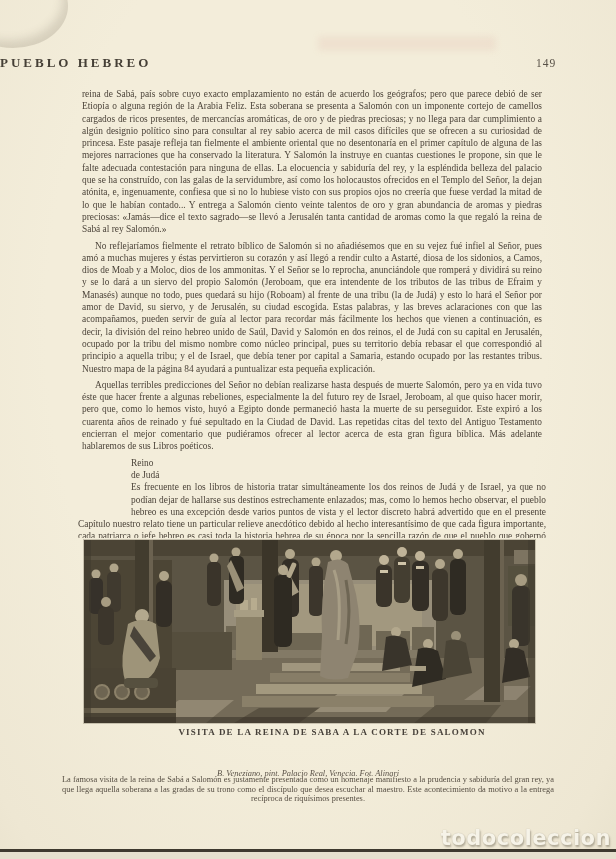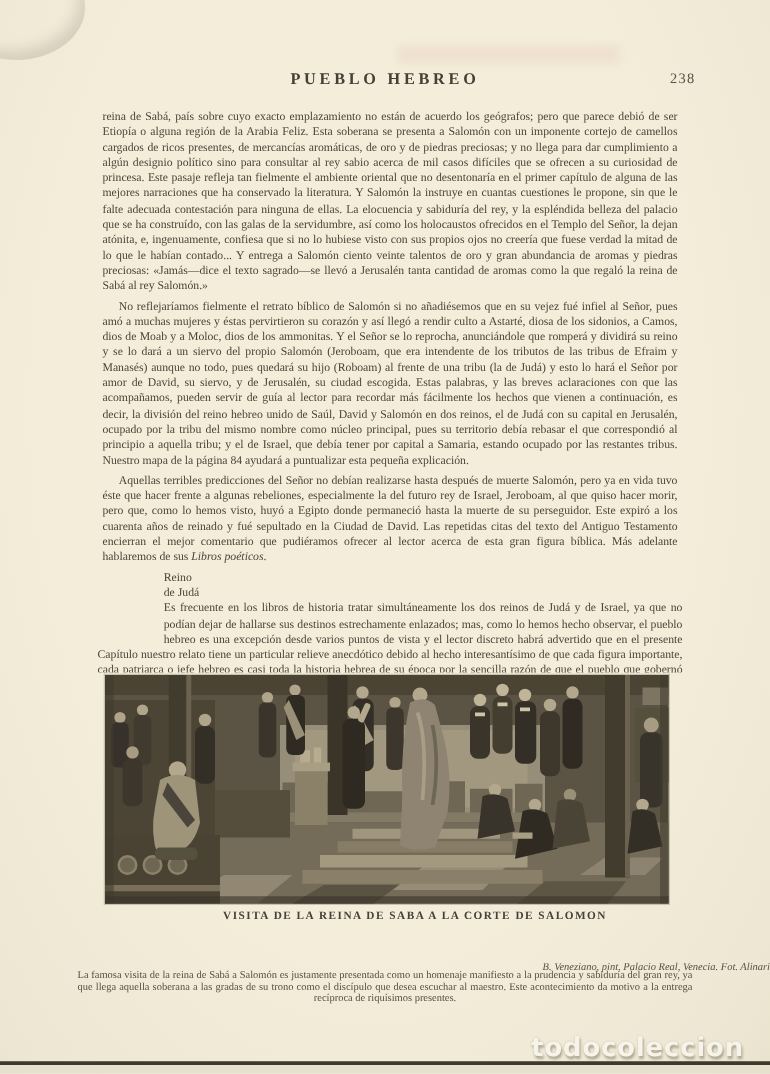--- a/index.html
+++ b/index.html
@@ -7,57 +7,57 @@
     width:616px;height:859px;position:relative;overflow:hidden;
     background:radial-gradient(ellipse at 48% 38%, #f3edda 55%, #eee7d3 90%, #e9e2cd 100%);
     font-family:"Liberation Serif", serif;
     color:#4c443a;
   }
   .corner-shade{position:absolute;top:-36px;left:-42px;width:110px;height:84px;border-radius:50%;
     box-shadow:inset -5px -7px 10px rgba(95,85,65,.18);}
   .ink-ghost{position:absolute;top:36px;left:318px;width:178px;height:15px;border-radius:3px;
     background:rgba(202,128,118,.10);filter:blur(3px);}
   
-  .header-title{position:absolute;top:55px;left:0;width:100%;text-align:center;
+  .header-title{position:absolute;top:55px;left:0;width:100%;
     font-weight:bold;font-size:13px;letter-spacing:3px;color:#453f36;}
   .page-number{position:absolute;top:57px;left:536px;font-size:11.5px;letter-spacing:1px;color:#575046;}
   
   .body-text{position:absolute;top:84px;left:78px;width:468px;height:454px;overflow:hidden;
     font-size:9.4px;line-height:12.3px;text-align:justify;color:#4c443a;}
   .body-text p{margin:4px;text-indent:13px;}
   .body-text p.first{text-indent:0;}
   .note-float{float:left;width:75px;height:34px;margin-left:-26px;margin-top:26px;
     font-weight:bold;font-size:9.3px;line-height:12.3px;color:#46403a;text-indent:0;}
-  .it{font-style:italic;}
+  .it{}
   
   .figure{position:absolute;top:540px;left:84px;width:451px;height:183px;
     box-shadow:0 0 0 1px rgba(70,62,45,.25);}
   .figure svg{display:block;}
   
   .caption-title{position:absolute;top:727px;left:0;width:100%;text-align:center;
     font-weight:bold;font-size:9px;letter-spacing:1.2px;color:#47413a;padding-left:24px;}
   .caption-text{position:absolute;top:739px;left:62px;width:492px;
     font-size:8.4px;line-height:9.7px;text-align:justify;text-align-last:center;color:#564e43;margin-top:36px;}
-  .caption-credit{position:absolute;top:769px;left:0;width:100%;text-align:right;
+  .caption-credit{position:absolute;top:769px;left:0;width:100%;text-align:center;
     font-style:italic;font-size:8.4px;color:#5a5248;}
   
   .bottom-edge{position:absolute;top:849px;left:0;width:616px;height:3px;background:#3e392e;}
   .below-edge{position:absolute;top:852px;left:0;width:616px;height:7px;background:#e6e0cd;}
-  .watermark{position:absolute;top:826px;right:21px;
+  .watermark{position:absolute;top:826px;right:5px;
     font-family:"DejaVu Sans", sans-serif;font-weight:bold;font-size:21px;letter-spacing:.5px;
     color:#f6f3e8;text-shadow:0 0 1px #b5ae9b, 1px 2px 2px rgba(95,88,72,.45);text-align:center;}
 </style>
 </head>
 <body>
 
 <div class="corner-shade"></div>
 <div class="ink-ghost"></div>
 
 <div class="header-title">PUEBLO HEBREO</div>
-<div class="page-number">238</div>
+<div class="page-number">149</div>
 
 <div class="body-text">
   <p class="first"><span>reina de Sabá, país sobre cuyo exacto emplazamiento no están de acuerdo los geógrafos; pero que parece debió de ser Etiopía o alguna región de la Arabia Feliz. Esta soberana se presenta a Salomón con un imponente cortejo de camellos cargados de ricos presentes, de mercancías aromáticas, de oro y de piedras preciosas; y no llega para dar cumplimiento a algún designio político sino para consultar al rey sabio acerca de mil casos difíciles que se ofrecen a su curiosidad de princesa. Este pasaje refleja tan fielmente el ambiente oriental que no desentonaría en el primer capítulo de alguna de las mejores narraciones que ha conservado la literatura. Y Salomón la instruye en cuantas cuestiones le propone, sin que le falte adecuada contestación para ninguna de ellas. La elocuencia y sabiduría del rey, y la espléndida belleza del palacio que se ha construído, con las galas de la servidumbre, así como los holocaustos ofrecidos en el Templo del Señor, la dejan atónita, e, ingenuamente, confiesa que si no lo hubiese visto con sus propios ojos no creería que fuese verdad la mitad de lo que le habían contado... Y entrega a Salomón ciento veinte talentos de oro y gran abundancia de aromas y piedras preciosas: «Jamás—dice el texto sagrado—se llevó a Jerusalén tanta cantidad de aromas como la que regaló la reina de Sabá al rey Salomón.»</span></p>
   <p><span>No reflejaríamos fielmente el retrato bíblico de Salomón si no añadiésemos que en su vejez fué infiel al Señor, pues amó a muchas mujeres y éstas pervirtieron su corazón y así llegó a rendir culto a Astarté, diosa de los sidonios, a Camos, dios de Moab y a Moloc, dios de los ammonitas. Y el Señor se lo reprocha, anunciándole que romperá y dividirá su reino y se lo dará a un siervo del propio Salomón (Jeroboam, que era intendente de los tributos de las tribus de Efraim y Manasés) aunque no todo, pues quedará su hijo (Roboam) al frente de una tribu (la de Judá) y esto lo hará el Señor por amor de David, su siervo, y de Jerusalén, su ciudad escogida. Estas palabras, y las breves aclaraciones con que las acompañamos, pueden servir de guía al lector para recordar más fácilmente los hechos que vienen a continuación, es decir, la división del reino hebreo unido de Saúl, David y Salomón en dos reinos, el de Judá con su capital en Jerusalén, ocupado por la tribu del mismo nombre como núcleo principal, pues su territorio debía rebasar el que correspondió al principio a aquella tribu; y el de Israel, que debía tener por capital a Samaria, estando ocupado por las restantes tribus. Nuestro mapa de la página 84 ayudará a puntualizar esta pequeña explicación.</span></p>
   <p><span>Aquellas terribles predicciones del Señor no debían realizarse hasta después de muerte Salomón, pero ya en vida tuvo éste que hacer frente a algunas rebeliones, especialmente la del futuro rey de Israel, Jeroboam, al que quiso hacer morir, pero que, como lo hemos visto, huyó a Egipto donde permaneció hasta la muerte de su perseguidor. Este expiró a los cuarenta años de reinado y fué sepultado en la Ciudad de David. Las repetidas citas del texto del Antiguo Testamento encierran el mejor comentario que pudiéramos ofrecer al lector acerca de esta gran figura bíblica. Más adelante hablaremos de sus </span><span class="it">Libros poéticos</span><span>.</span></p>
   <p>
       <span class="note-float"></span>
     </p><div>Reino</div><div>de Judá</div><span>Es frecuente en los libros de historia tratar simultáneamente los dos reinos de Judá y de Israel, ya que no podían dejar de hallarse sus destinos estrechamente enlazados; mas, como lo hemos hecho observar, el pueblo hebreo es una excepción desde varios puntos de vista y el lector discreto habrá advertido que en el presente Capítulo nuestro relato tiene un particular relieve anecdótico debido al hecho interesantísimo de que cada figura importante, cada patriarca o jefe hebreo es casi toda la historia hebrea de su época por la sencilla razón de que el pueblo que gobernó apenas la tiene dentro de ese ancho cuadro que llamamos Historia Universal. Como dijimos antes (pág. 83) la verdadera importancia del pue-</span><p></p>
 </div>
 

